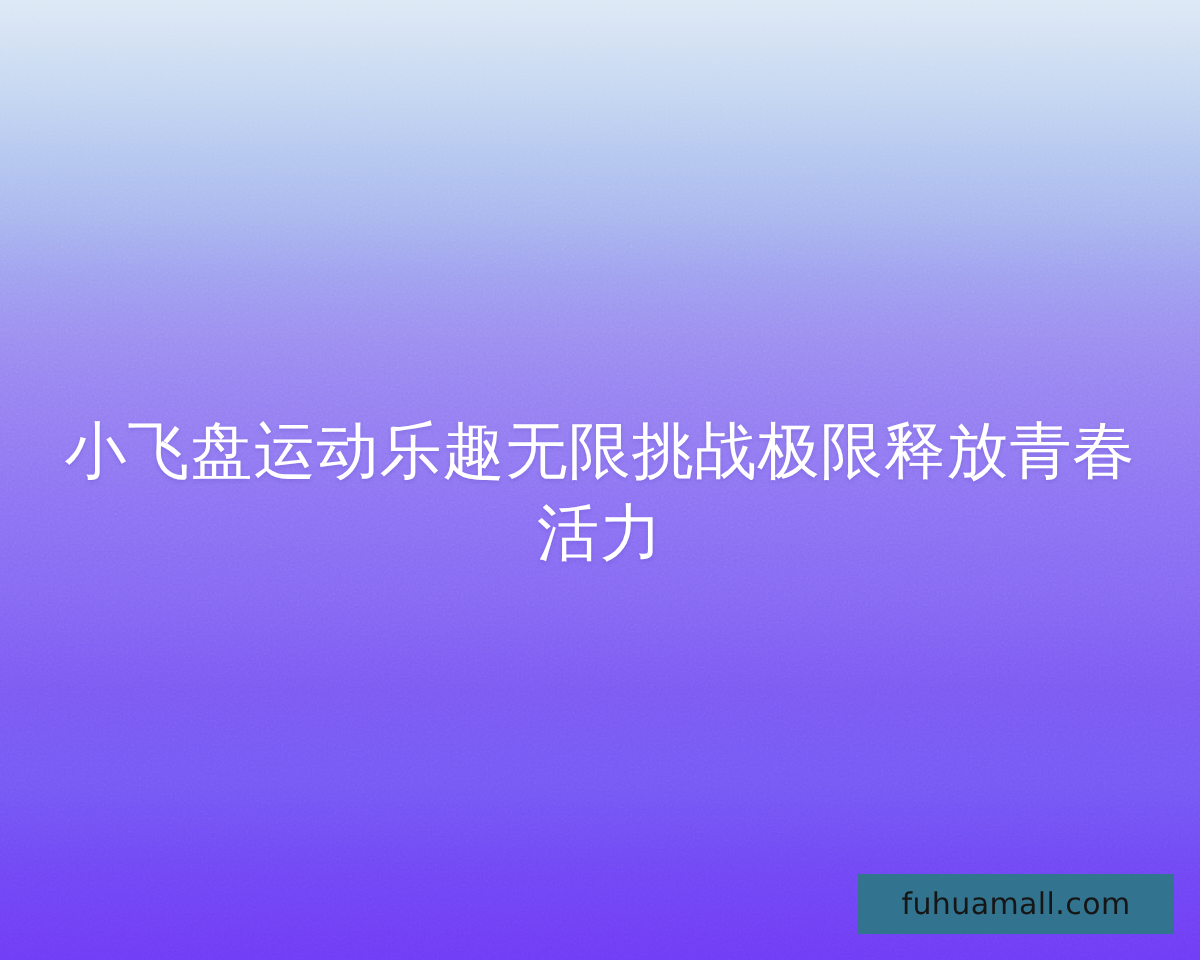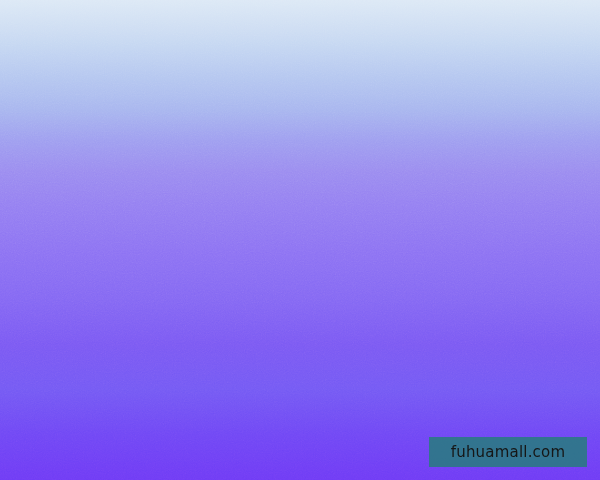--- a/index.html
+++ b/index.html
@@ -85,18 +85,19 @@
 <div id="banner">
 
   <svg id="grain" width="600" height="480" aria-hidden="true">
     <filter id="noiseFilter">
       <feTurbulence type="fractalNoise" baseFrequency="0.9" numOctaves="3" stitchTiles="stitch"></feTurbulence>
       <feColorMatrix type="saturate" values="0"></feColorMatrix>
     </filter>
     <rect width="600" height="480" filter="url(#noiseFilter)"></rect>
   </svg>
 
+  <div id="headline">小飞盘运动乐趣无限挑战极限释放青春活力</div>
 
   <div id="watermark">
     <span>fuhuamall.com</span>
   </div>
 
 </div>
 
 </body></html>

